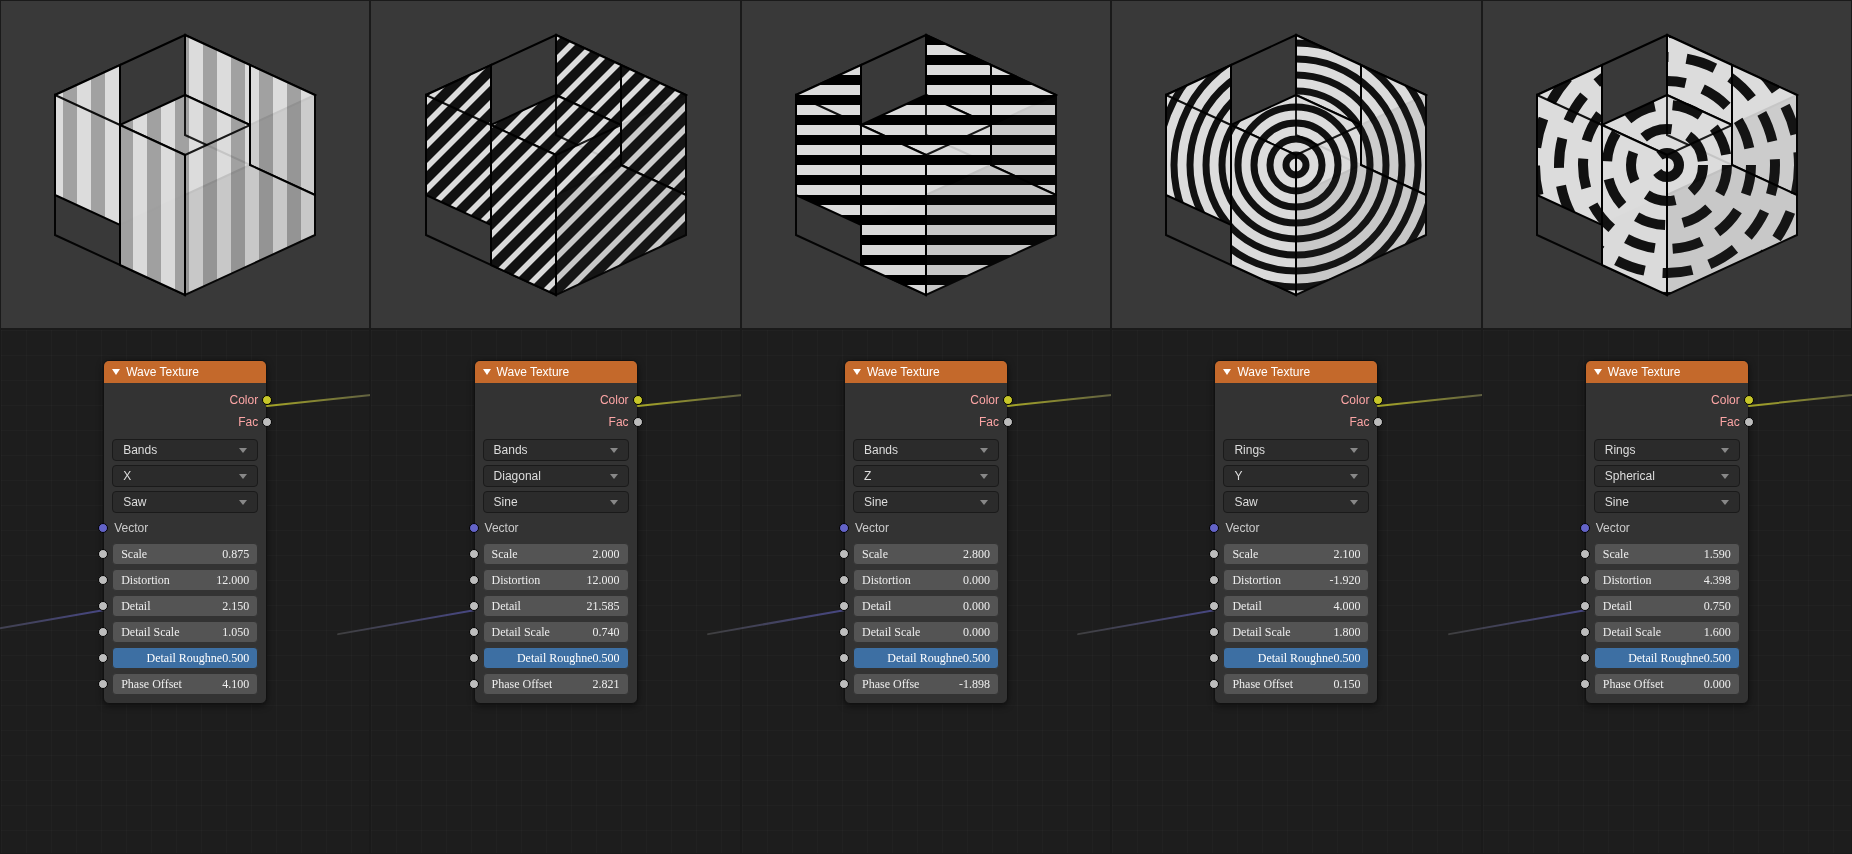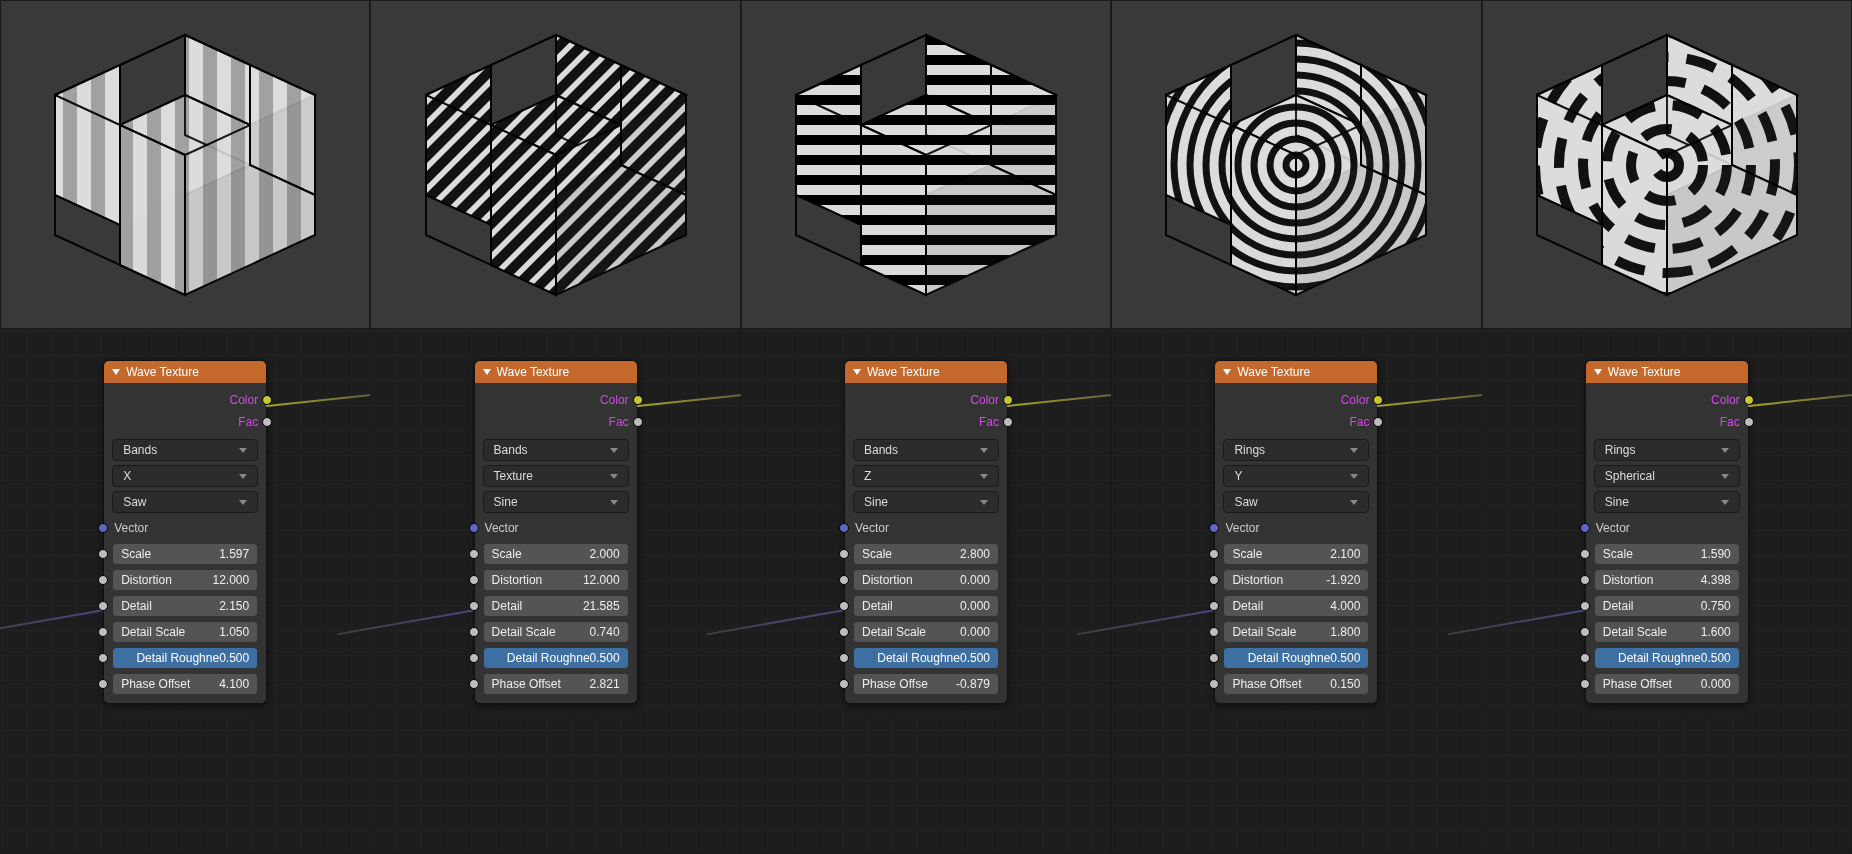--- a/index.html
+++ b/index.html
@@ -69,21 +69,21 @@
     padding: 6px 8px 2px 8px;
   }
   .output-row {
     display:flex;
     justify-content:flex-end;
     align-items:center;
     gap:6px;
     height:22px;
     position:relative;
   }
-  .output-row .label { color:#d946ef; }
+  .output-row .label { color:#fca5a5; }
   .socket {
     width:10px;height:10px;border-radius:50%;
     position:absolute;
     right:-14px;
     border:1px solid #000;
   }
   .socket.in {
     left:-14px; right:auto;
   }
   .socket.yellow{background:#c7c729;}
@@ -121,20 +121,21 @@
     background:#545454;
     border:1px solid #333;
     border-radius:4px;
     height:22px;
     flex:1;
     display:flex;
     align-items:center;
     justify-content:space-between;
     padding:0 8px;
     color:#eee;
+    font-family:Liberation Serif, serif;
   }
   .field.highlight { background:#3d6fa3; color:#fff;justify-content:flex-end;}
   .field .fl{white-space:nowrap;overflow:hidden;text-overflow:clip;max-width:92px;}
   .field .fv{white-space:nowrap;}
   .wire-right {
     position:absolute;
     height:2px;
     background:linear-gradient(90deg,#c7c729,#555);
     left:100%;
     width:140px;
@@ -395,21 +396,21 @@
       </div>
       <div class="vector-row">
         <span class="socket in purple"></span>
         <span>Vector</span>
       </div>
 
   <div class="field-row">
     <span class="socket in grey"></span>
     <div class="field ">
       <span class="fl">Scale</span>
-      <span class="fv">1.597</span>
+      <span class="fv">0.875</span>
     </div>
   </div>
 
   <div class="field-row">
     <span class="socket in grey"></span>
     <div class="field ">
       <span class="fl">Distortion</span>
       <span class="fv">12.000</span>
     </div>
   </div>
@@ -464,21 +465,21 @@
         <span class="label">Fac</span>
         <span class="socket grey"></span>
       </div>
     </div>
     <div class="body">
       <div class="select">
         <span>Bands</span>
         <span class="chev"></span>
       </div>
       <div class="select">
-        <span>Texture</span>
+        <span>Diagonal</span>
         <span class="chev"></span>
       </div>
       <div class="select">
         <span>Sine</span>
         <span class="chev"></span>
       </div>
       <div class="vector-row">
         <span class="socket in purple"></span>
         <span>Vector</span>
       </div>
@@ -604,21 +605,21 @@
     <span class="socket in grey"></span>
     <div class="field highlight">
       <span class="fl">Detail Roughne</span>
       <span class="fv">0.500</span>
     </div>
   </div>
       <div class="field-row">
         <span class="socket in grey"></span>
         <div class="field">
           <span class="fl">Phase Offse</span>
-          <span class="fv">-0.879</span>
+          <span class="fv">-1.898</span>
         </div>
       </div>
     </div>
   </div>
     </div>
     <div class="nodepanel">
   <div class="node">
     <div class="wire-right"></div>
     <div class="wire-left"></div>
     <div class="node-header">

